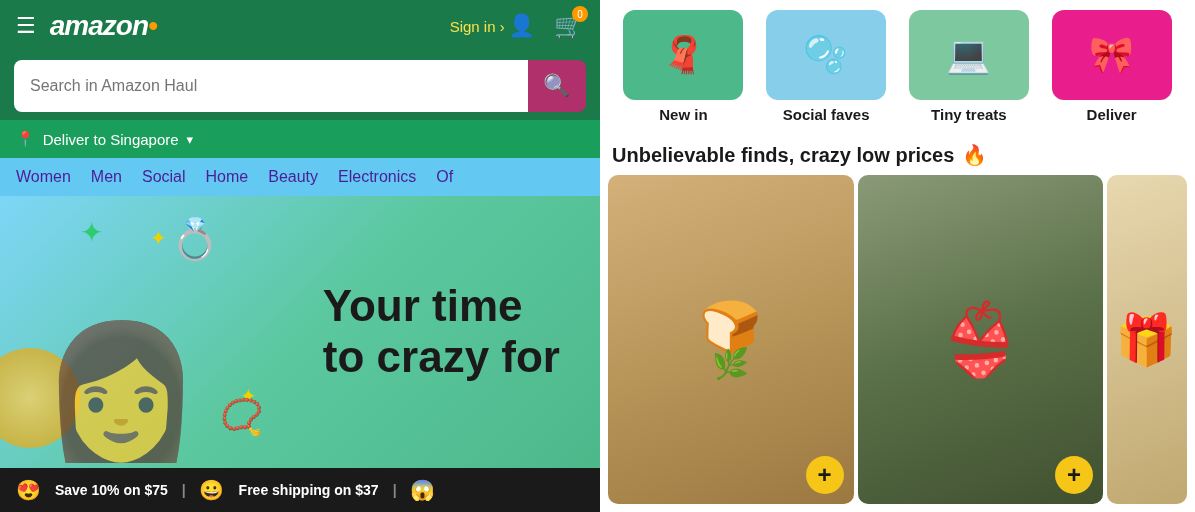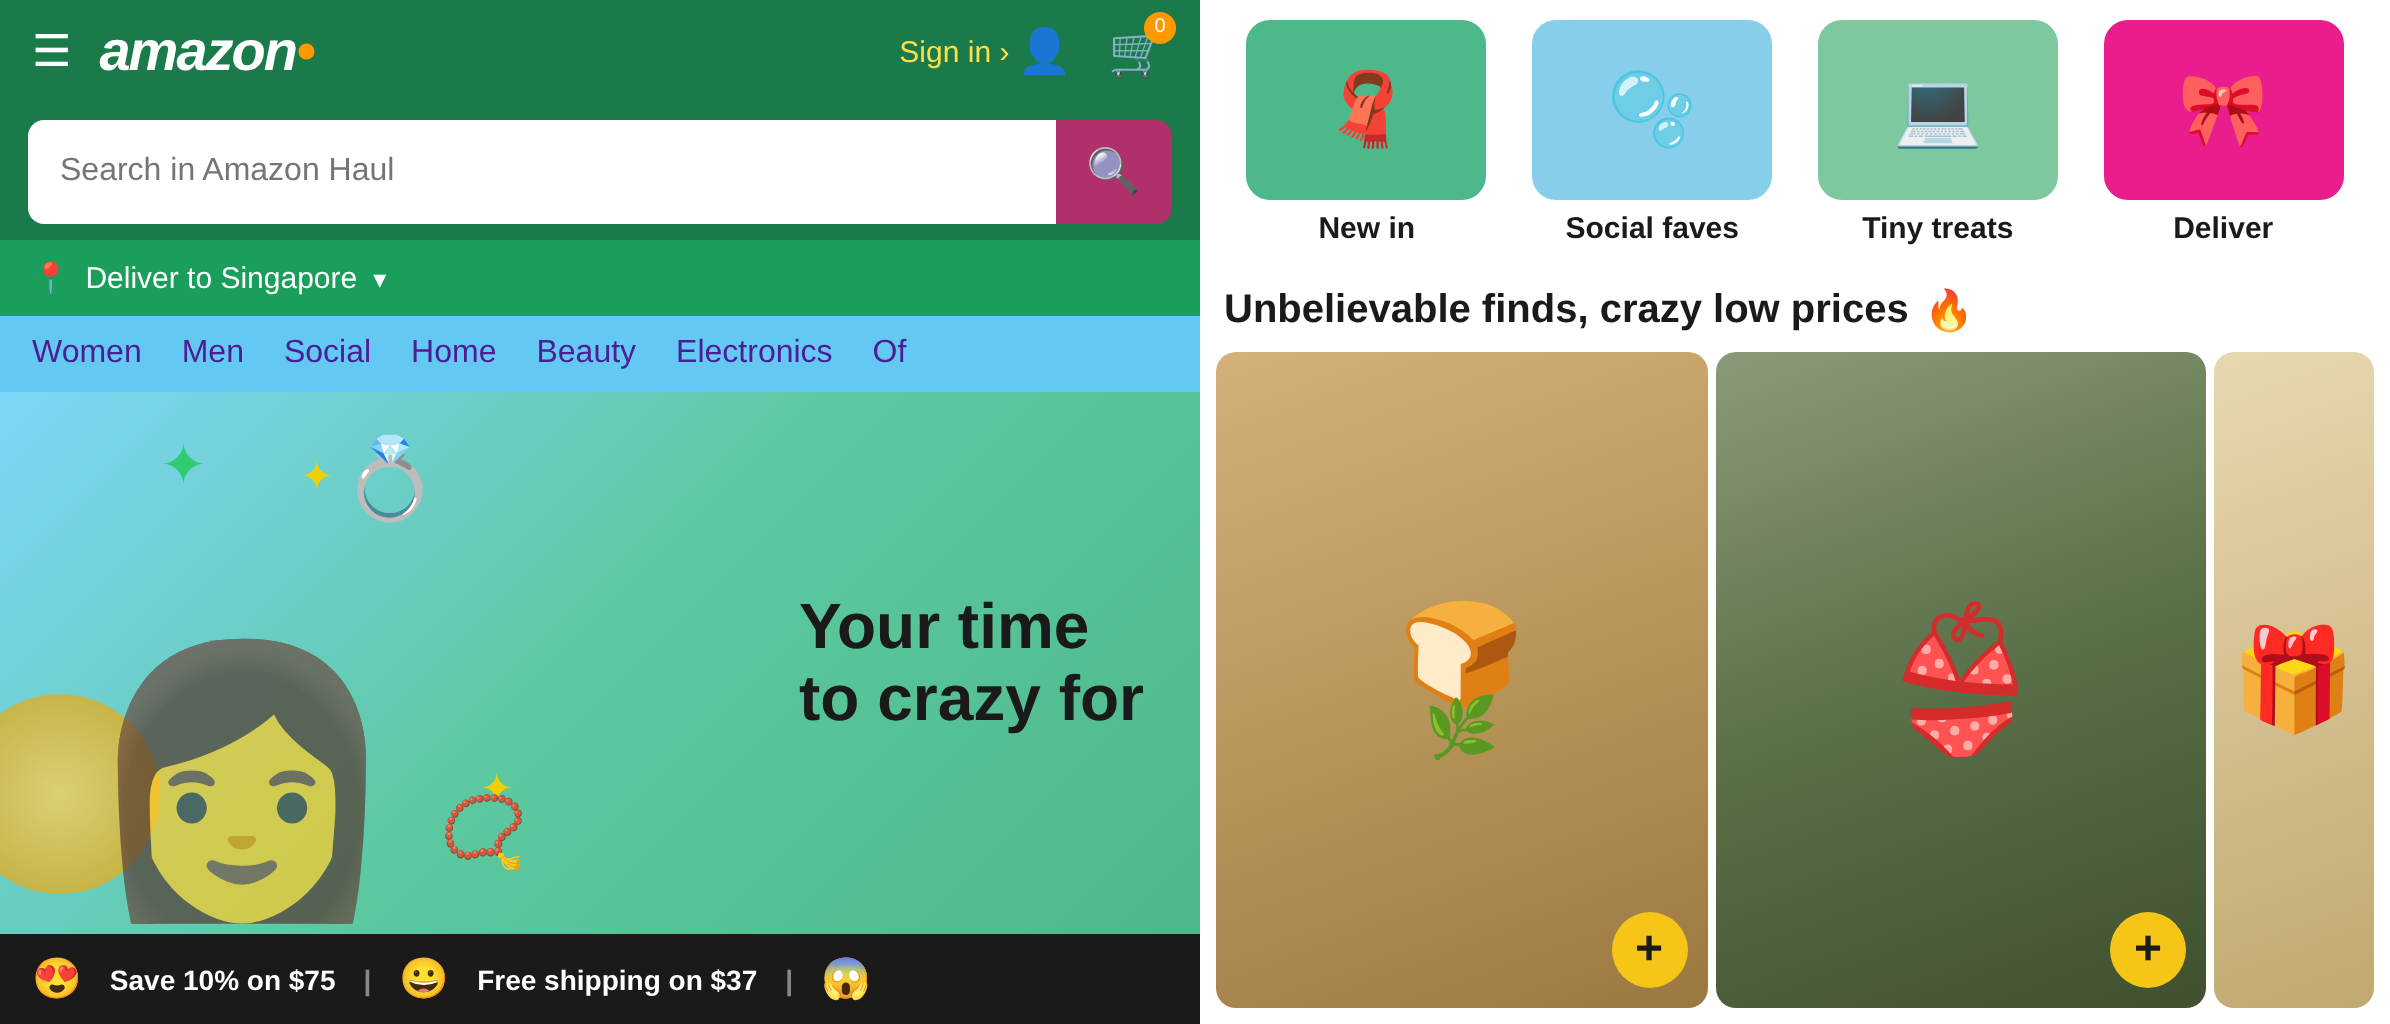--- a/index.html
+++ b/index.html
@@ -139,24 +139,24 @@
     .banner {
       flex: 1;
       background: linear-gradient(135deg, #7ed6f7 0%, #5cc8a0 50%, #4db88a 100%);
       position: relative;
       overflow: hidden;
       display: flex;
       align-items: center;
     }
     .banner-text {
       position: absolute;
-      right: 28px;
+      right: 40px;
       top: 50%;
       transform: translateY(-50%);
-      font-size: 32px;
+      font-size: 44px;
       font-weight: 900;
       color: #1a1a1a;
       line-height: 1.15;
       text-align: left;
     }
     
     .gold-circle {
       position: absolute;
       left: -20px;
       bottom: 20px;

